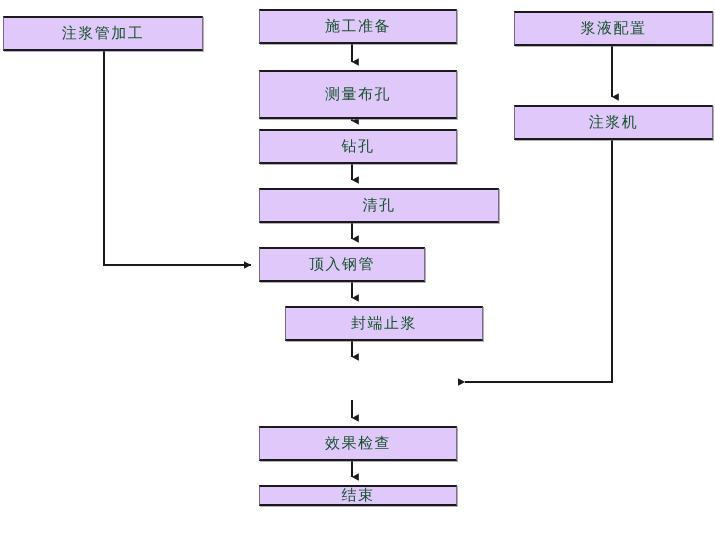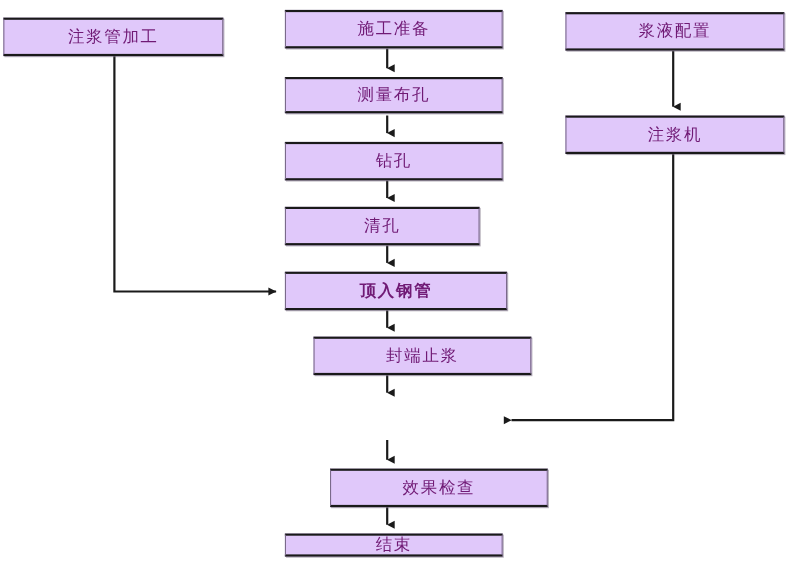--- a/index.html
+++ b/index.html
@@ -33,21 +33,21 @@
     border-top: 2px solid #1a1a1a;
     border-bottom: 2px solid #1a1a1a;
     display: flex;
     align-items: center;
     justify-content: center;
     box-shadow: 1px 1px 0 rgba(120,110,130,0.55);
   }
   .node-label {
     font-size: 15px;
     line-height: 1;
-    color: #701a75;
+    color: #14532d;
     letter-spacing: 1.5px;
     white-space: nowrap;
     font-family: "DejaVu Sans", "Liberation Sans", sans-serif;
   }
 </style>
 </head>
 <body>
 
 <div id="diagram-root">
 
@@ -83,42 +83,42 @@
   </svg>
 
   <div class="node" style="left:3px; top:16px; width:200px; height:35px;">
     <span class="node-label">注浆管加工</span>
   </div>
 
   <div class="node" style="left:259px; top:9px; width:198px; height:35px;">
     <span class="node-label">施工准备</span>
   </div>
 
-  <div class="node" style="left:259px; top:70px; width:198px; height:33px;">
+  <div class="node" style="left:259px; top:70px; width:198px; height:49px;">
     <span class="node-label">测量布孔</span>
   </div>
 
   <div class="node" style="left:259px; top:129px; width:198px; height:35px;">
     <span class="node-label">钻孔</span>
   </div>
 
-  <div class="node" style="left:259px; top:188px; width:177px; height:35px;">
+  <div class="node" style="left:259px; top:188px; width:240px; height:35px;">
     <span class="node-label">清孔</span>
   </div>
 
-  <div class="node" style="left:259px; top:247px; width:202px; height:35px;font-weight:bold;">
+  <div class="node" style="left:259px; top:247px; width:166px; height:35px;">
     <span class="node-label">顶入钢管</span>
   </div>
 
   <div class="node" style="left:259px; top:306px; width:198px; height:35px;margin-left:26px;">
     <span class="node-label">封端止浆</span>
   </div>
 
 
-  <div class="node" style="left:259px; top:426px; width:198px; height:35px;margin-left:41px;">
+  <div class="node" style="left:259px; top:426px; width:198px; height:35px;">
     <span class="node-label">效果检查</span>
   </div>
 
   <div class="node" style="left:259px; top:485px; width:198px; height:21px;">
     <span class="node-label">结束</span>
   </div>
 
   <div class="node" style="left:514px; top:105px; width:199px; height:35px;">
     <span class="node-label">注浆机</span>
   </div>

